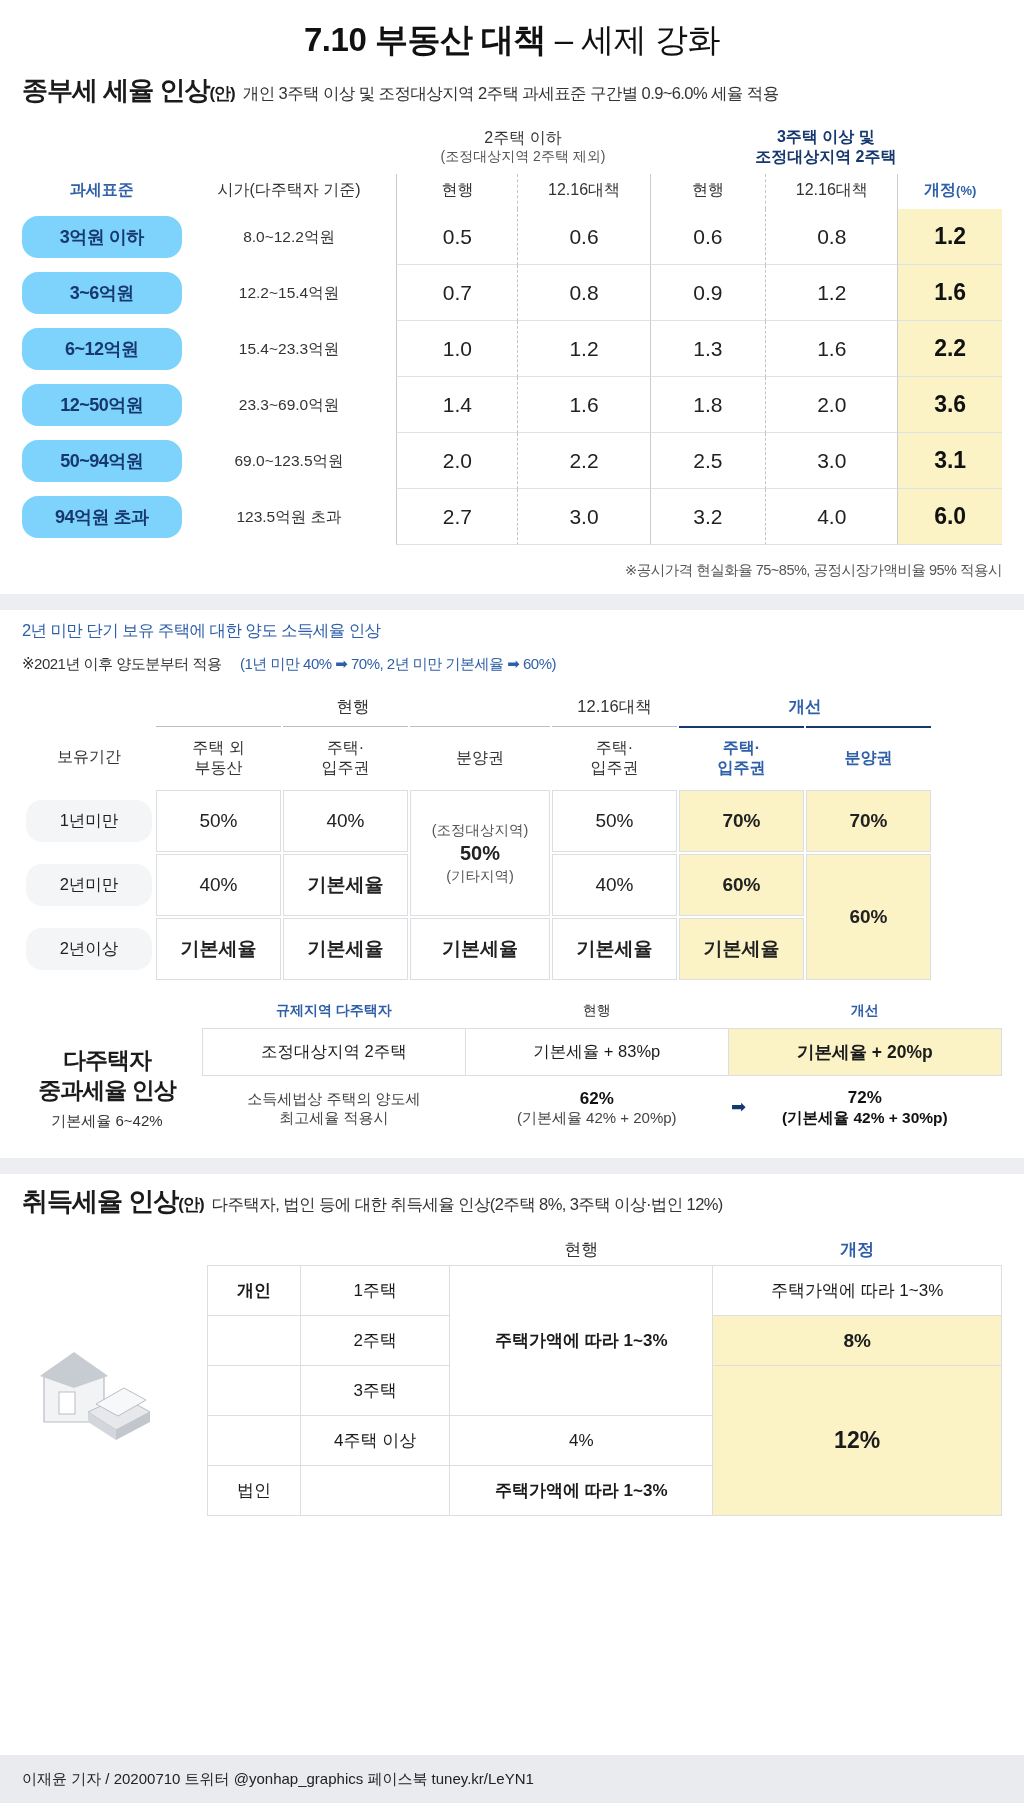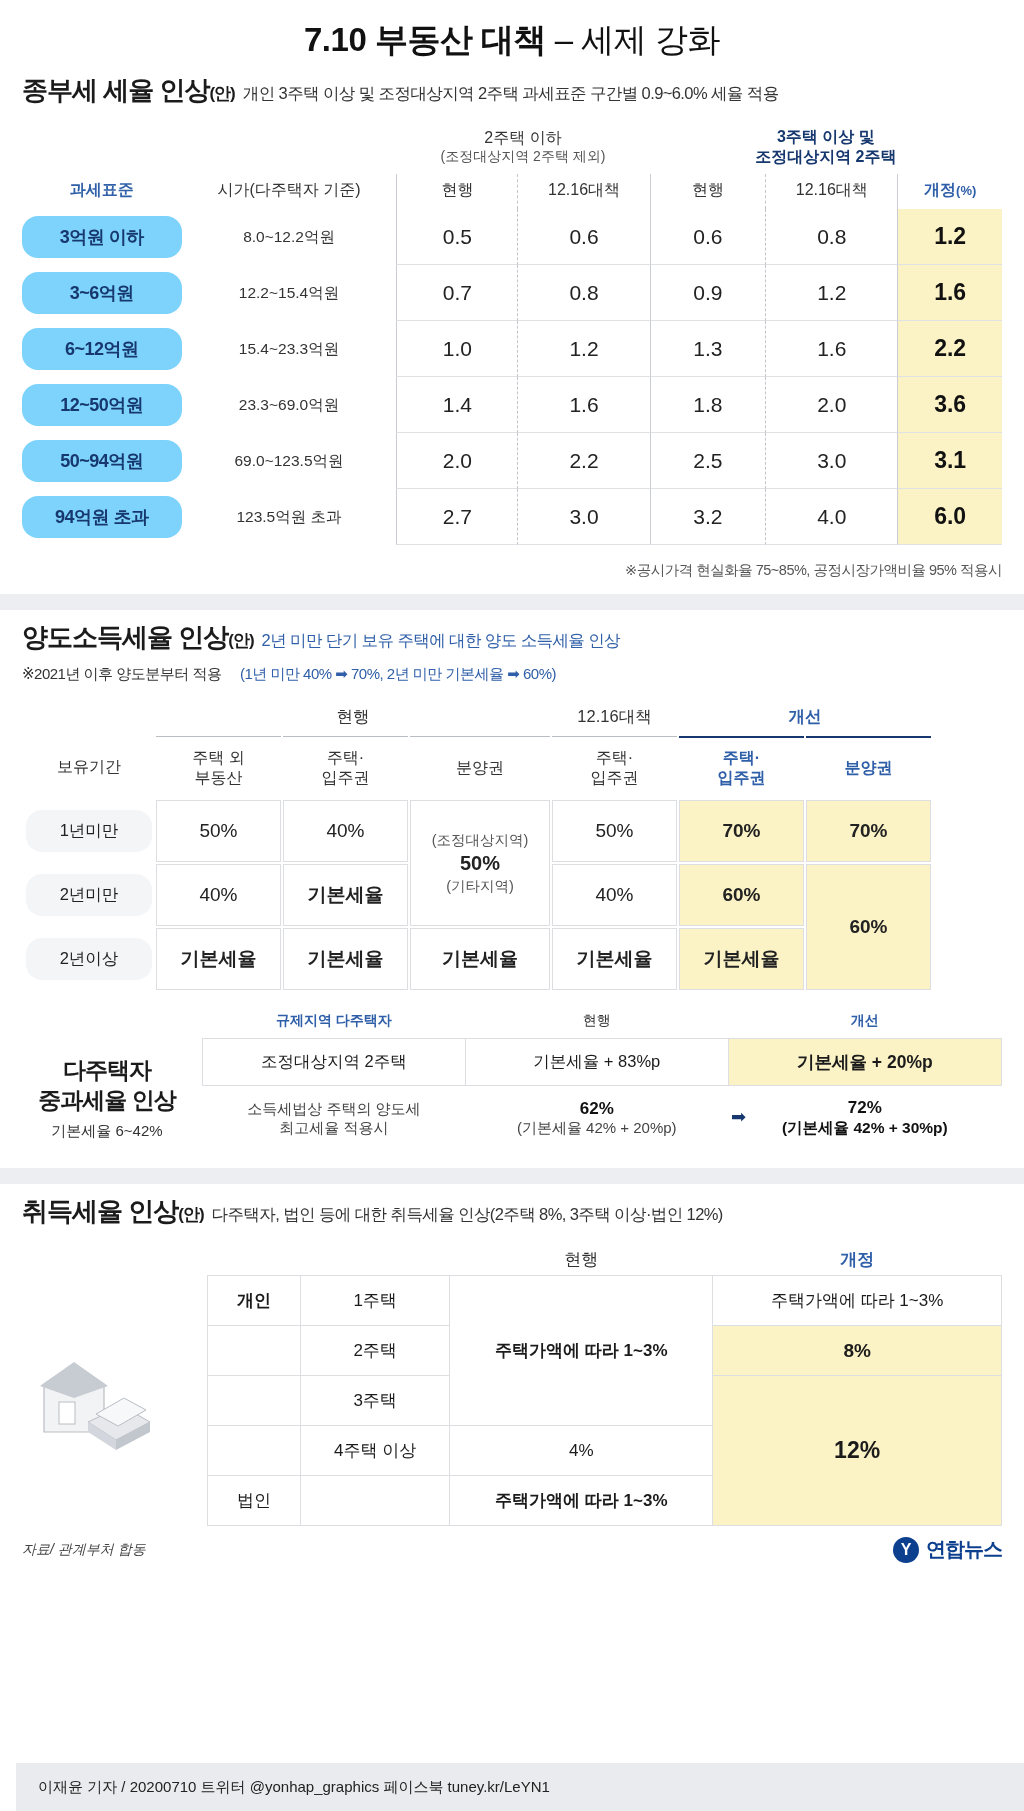--- a/index.html
+++ b/index.html
@@ -98,23 +98,23 @@
   .s3 td.hl { background:#fbf3c6; font-weight:bold; font-size:19px; }
   .s3 td.hlbig { background:#fbf3c6; font-weight:bold; font-size:23px; }
   .s3 td.bold { font-weight:bold; }
 
   
   .house { position:relative; width:150px; height:130px; }
 
   
   .src { font-size:14px; color:#444; font-style:italic; }
   .footer-bar {
-    position:absolute; left:0; right:0; bottom:0; height:48px;
+    position:absolute; left:0; right:0; bottom:8px; height:48px;
     background:#e9ebee; display:flex; align-items:center; padding:0 22px;
-    font-size:15px; color:#222;margin-left:16px;
+    font-size:15px; color:#222;
   }
   .brand { display:flex; align-items:center; gap:7px; }
   .brand .logo {
     width:26px; height:26px; border-radius:50%;
     background:#0d3f8f; color:#fff; font-size:16px; font-weight:bold;
     display:flex; align-items:center; justify-content:center;
   }
   .brand .bname { font-size:20px; font-weight:bold; color:#0d3f8f; letter-spacing:-1px;}
   .srcrow { display:flex; justify-content:space-between; align-items:center; padding:10px 22px 0;}
 </style>
@@ -237,23 +237,20 @@
     </tbody>
       </table>
 
     <div class="note-right">※공시가격 현실화율 75~85%, 공정시장가액비율 95% 적용시</div>
   </div>
 
   <div class="divider-band"></div>
 
   <div class="section">
     <div class="sec-head">
-      <div class="sec-title">
-        <span>양도소득세율 인상</span><span class="small">(안)</span>
-      </div>
       <div class="sec-desc blue">2년 미만 단기 보유 주택에 대한 양도 소득세율 인상</div>
     </div>
     <div class="s2">
       <span class="note">※2021년 이후 양도분부터 적용</span>
       <span class="note b" style="color:#2f5fa8; margin-left:14px;">(1년 미만 40% ➡ 70%, 2년 미만 기본세율 ➡ 60%)</span>
     </div>
 
     <table class="s2">
       <tbody>
           <tr>
@@ -420,25 +417,18 @@
       </tr>
       <tr>
         <td>법인</td>
         <td></td>
         <td class="bold">주택가액에 따라 1~3%</td>
       </tr>
     </tbody>
       </table>
   </div>
 
-  <div class="srcrow">
-    <div class="src">자료/ 관계부처 합동</div>
-    <div class="brand">
-      <div class="logo">Y</div>
-      <div class="bname">연합뉴스</div>
-    </div>
-  </div>
 
   <div class="footer-bar">
     <span>이재윤 기자 / 20200710   트위터 @yonhap_graphics  페이스북 tuney.kr/LeYN1</span>
   </div>
 
 </div>
 
 </body></html>

